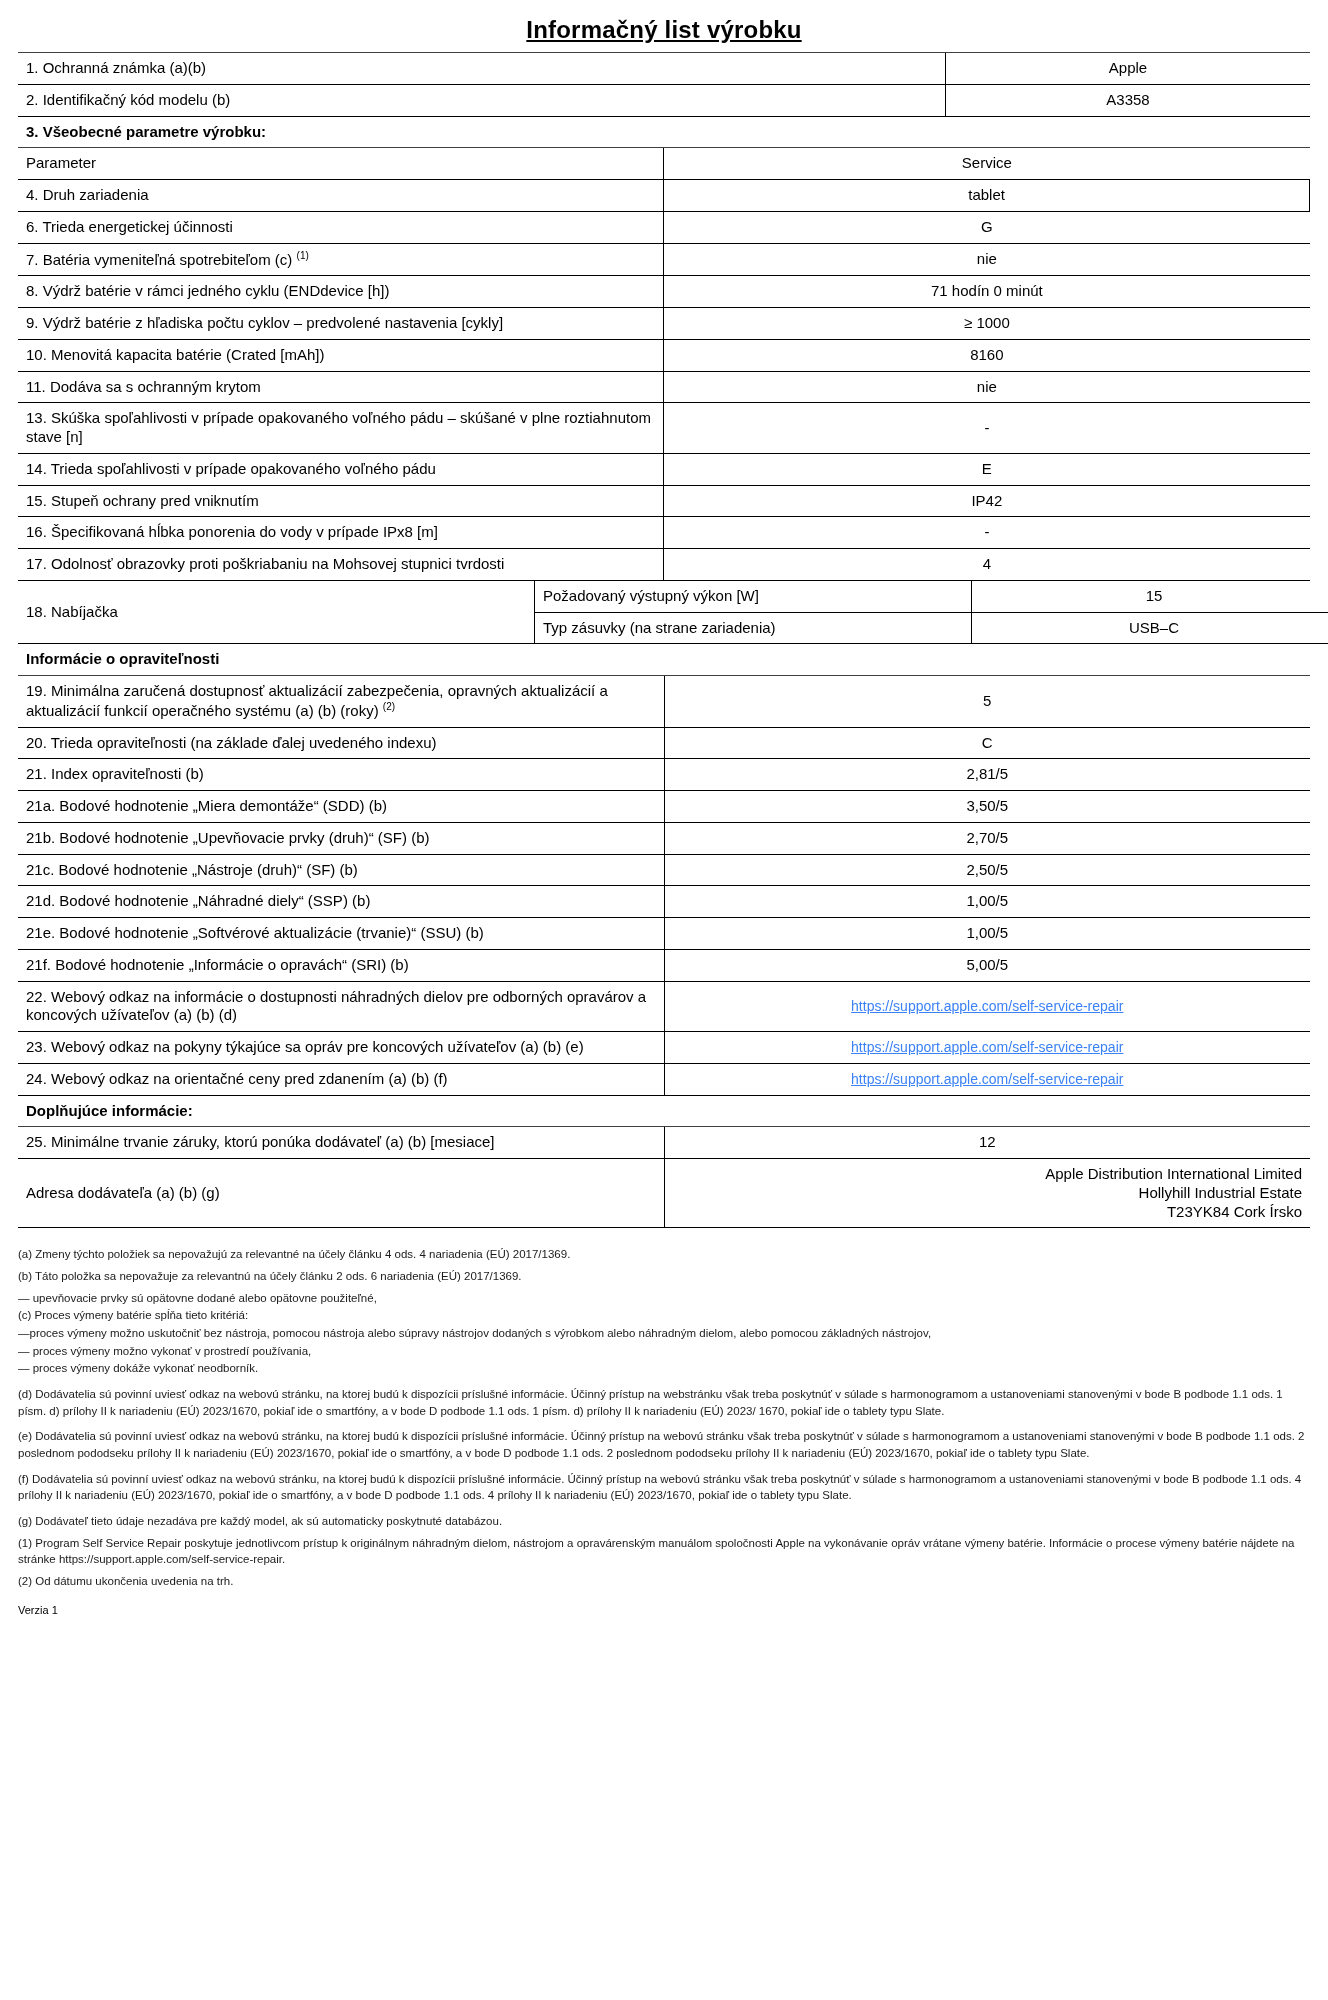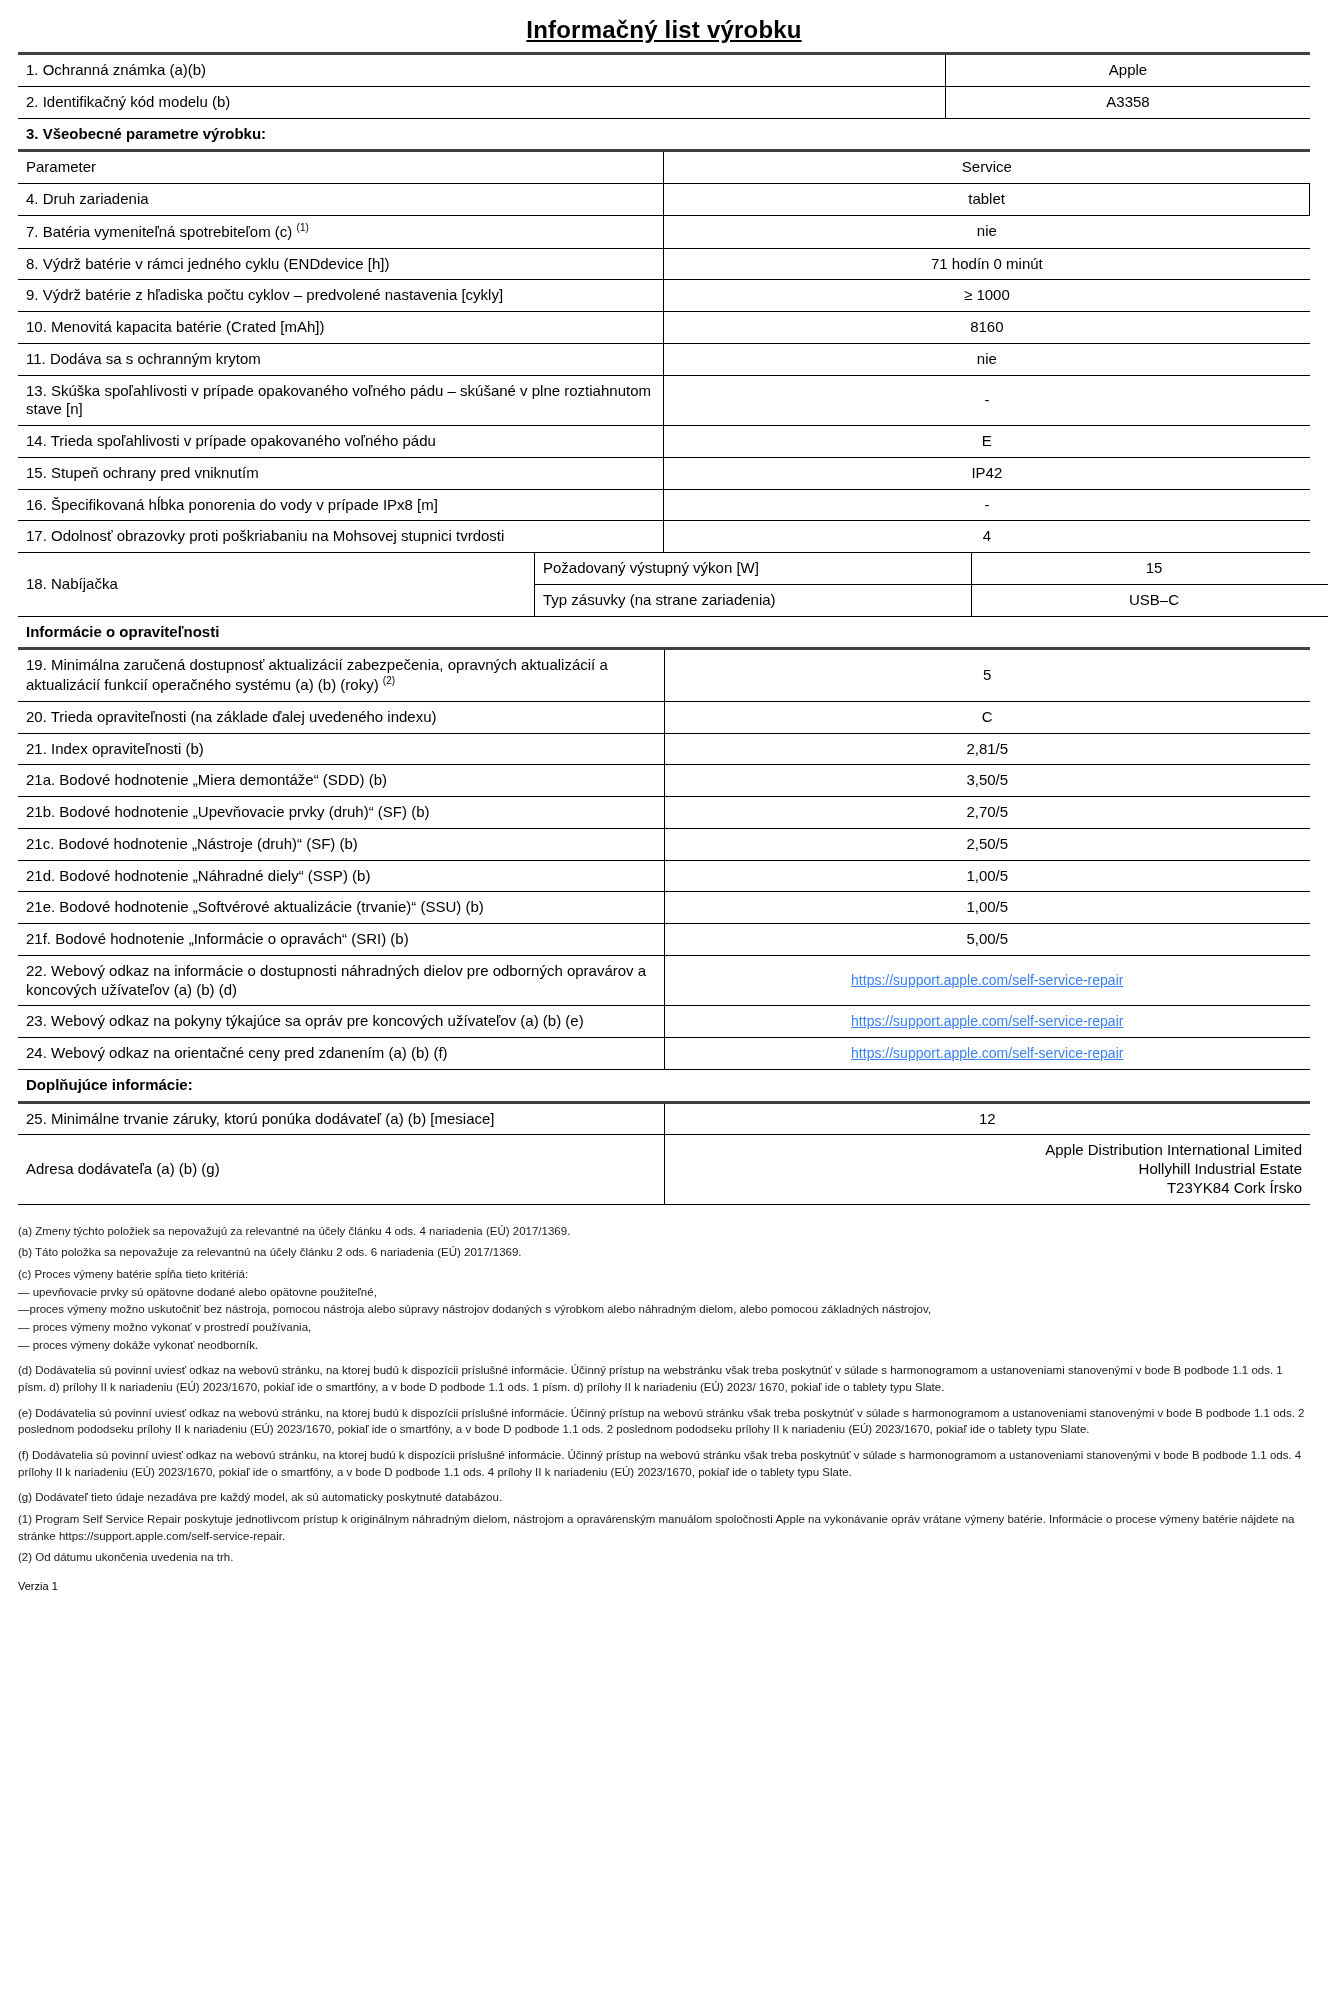--- a/index.html
+++ b/index.html
@@ -32,21 +32,21 @@
     width: 100%;
     border-collapse: collapse;
     table-layout: fixed;
   }
   table.t td {
     vertical-align: middle;
     padding: 6px 8px;
     font-size: 15px;
     line-height: 1.25;
   }
-  .bt { border-top: 3px solid #404040; margin-left: 24px; }
+  .bt { border-top: 1px solid #404040; margin-left: 24px; }
   .bb { border-bottom: 1px solid #000; }
   .bl { border-left: 1px solid #000; }
   .br { border-right: 1px solid #000; }
   .label {
     text-align: left;
   }
   .value {
     text-align: center;
   }
   .col-val { width: 348px; }
@@ -117,20 +117,24 @@
     <tr>
       <td class="label bt bb">Parameter</td>
       <td class="value col-val bt bb bl">Service</td>
     </tr>
 
     <tr>
       <td class="label bb">4. Druh zariadenia</td>
       <td class="value col-val bb bl br">tablet</td>
     </tr>
     <tr>
+      <td class="label bb">6. Trieda energetickej účinnosti</td>
+      <td class="value col-val bb bl">G</td>
+    </tr>
+    <tr>
       <td class="label bb"><span>7. Batéria vymeniteľná spotrebiteľom (c)</span> <span class="sup">(1)</span></td>
       <td class="value col-val bb bl">nie</td>
     </tr>
     <tr>
       <td class="label bb">8. Výdrž batérie v rámci jedného cyklu (ENDdevice [h])</td>
       <td class="value col-val bb bl">71 hodín 0 minút</td>
     </tr>
     <tr>
       <td class="label bb">9. Výdrž batérie z hľadiska počtu cyklov – predvolené nastavenia [cykly]</td>
       <td class="value col-val bb bl">≥ 1000</td>
@@ -259,22 +263,22 @@
         <div>Hollyhill Industrial Estate</div>
         <div>T23YK84 Cork Írsko</div>
       </td>
     </tr>
   </tbody>
     </table>
 
   <div class="notes">
     <p>(a) Zmeny týchto položiek sa nepovažujú za relevantné na účely článku 4 ods. 4 nariadenia (EÚ) 2017/1369.</p>
     <p>(b) Táto položka sa nepovažuje za relevantnú na účely článku 2 ods. 6 nariadenia (EÚ) 2017/1369.</p>
+    <p class="tight">— upevňovacie prvky sú opätovne dodané alebo opätovne použiteľné,</p>
     <p class="tight">(c) Proces výmeny batérie spĺňa tieto kritériá:</p>
-    <p class="tight">— upevňovacie prvky sú opätovne dodané alebo opätovne použiteľné,</p>
     <p class="tight">—proces výmeny možno uskutočniť bez nástroja, pomocou nástroja alebo súpravy nástrojov dodaných s výrobkom alebo náhradným dielom, alebo pomocou základných nástrojov,</p>
     <p class="tight">— proces výmeny možno vykonať v prostredí používania,</p>
     <p>— proces výmeny dokáže vykonať neodborník.</p>
     <p class="blk">(d) Dodávatelia sú povinní uviesť odkaz na webovú stránku, na ktorej budú k dispozícii príslušné informácie. Účinný prístup na webstránku však treba poskytnúť v súlade s harmonogramom a ustanoveniami stanovenými v bode B podbode 1.1 ods. 1 písm. d) prílohy II k nariadeniu (EÚ) 2023/1670, pokiaľ ide o smartfóny, a v bode D podbode 1.1 ods. 1 písm. d) prílohy II k nariadeniu (EÚ) 2023/ 1670, pokiaľ ide o tablety typu Slate.</p>
     <p class="blk">(e) Dodávatelia sú povinní uviesť odkaz na webovú stránku, na ktorej budú k dispozícii príslušné informácie. Účinný prístup na webovú stránku však treba poskytnúť v súlade s harmonogramom a ustanoveniami stanovenými v bode B podbode 1.1 ods. 2 poslednom pododseku prílohy II k nariadeniu (EÚ) 2023/1670, pokiaľ ide o smartfóny, a v bode D podbode 1.1 ods. 2 poslednom pododseku prílohy II k nariadeniu (EÚ) 2023/1670, pokiaľ ide o tablety typu Slate.</p>
     <p class="blk">(f) Dodávatelia sú povinní uviesť odkaz na webovú stránku, na ktorej budú k dispozícii príslušné informácie. Účinný prístup na webovú stránku však treba poskytnúť v súlade s harmonogramom a ustanoveniami stanovenými v bode B podbode 1.1 ods. 4 prílohy II k nariadeniu (EÚ) 2023/1670, pokiaľ ide o smartfóny, a v bode D podbode 1.1 ods. 4 prílohy II k nariadeniu (EÚ) 2023/1670, pokiaľ ide o tablety typu Slate.</p>
     <p class="blk">(g) Dodávateľ tieto údaje nezadáva pre každý model, ak sú automaticky poskytnuté databázou.</p>
     <p>(1) Program Self Service Repair poskytuje jednotlivcom prístup k originálnym náhradným dielom, nástrojom a opravárenským manuálom spoločnosti Apple na vykonávanie opráv vrátane výmeny batérie. Informácie o procese výmeny batérie nájdete na stránke https://support.apple.com/self-service-repair.</p>
     <p>(2) Od dátumu ukončenia uvedenia na trh.</p>
   </div>

